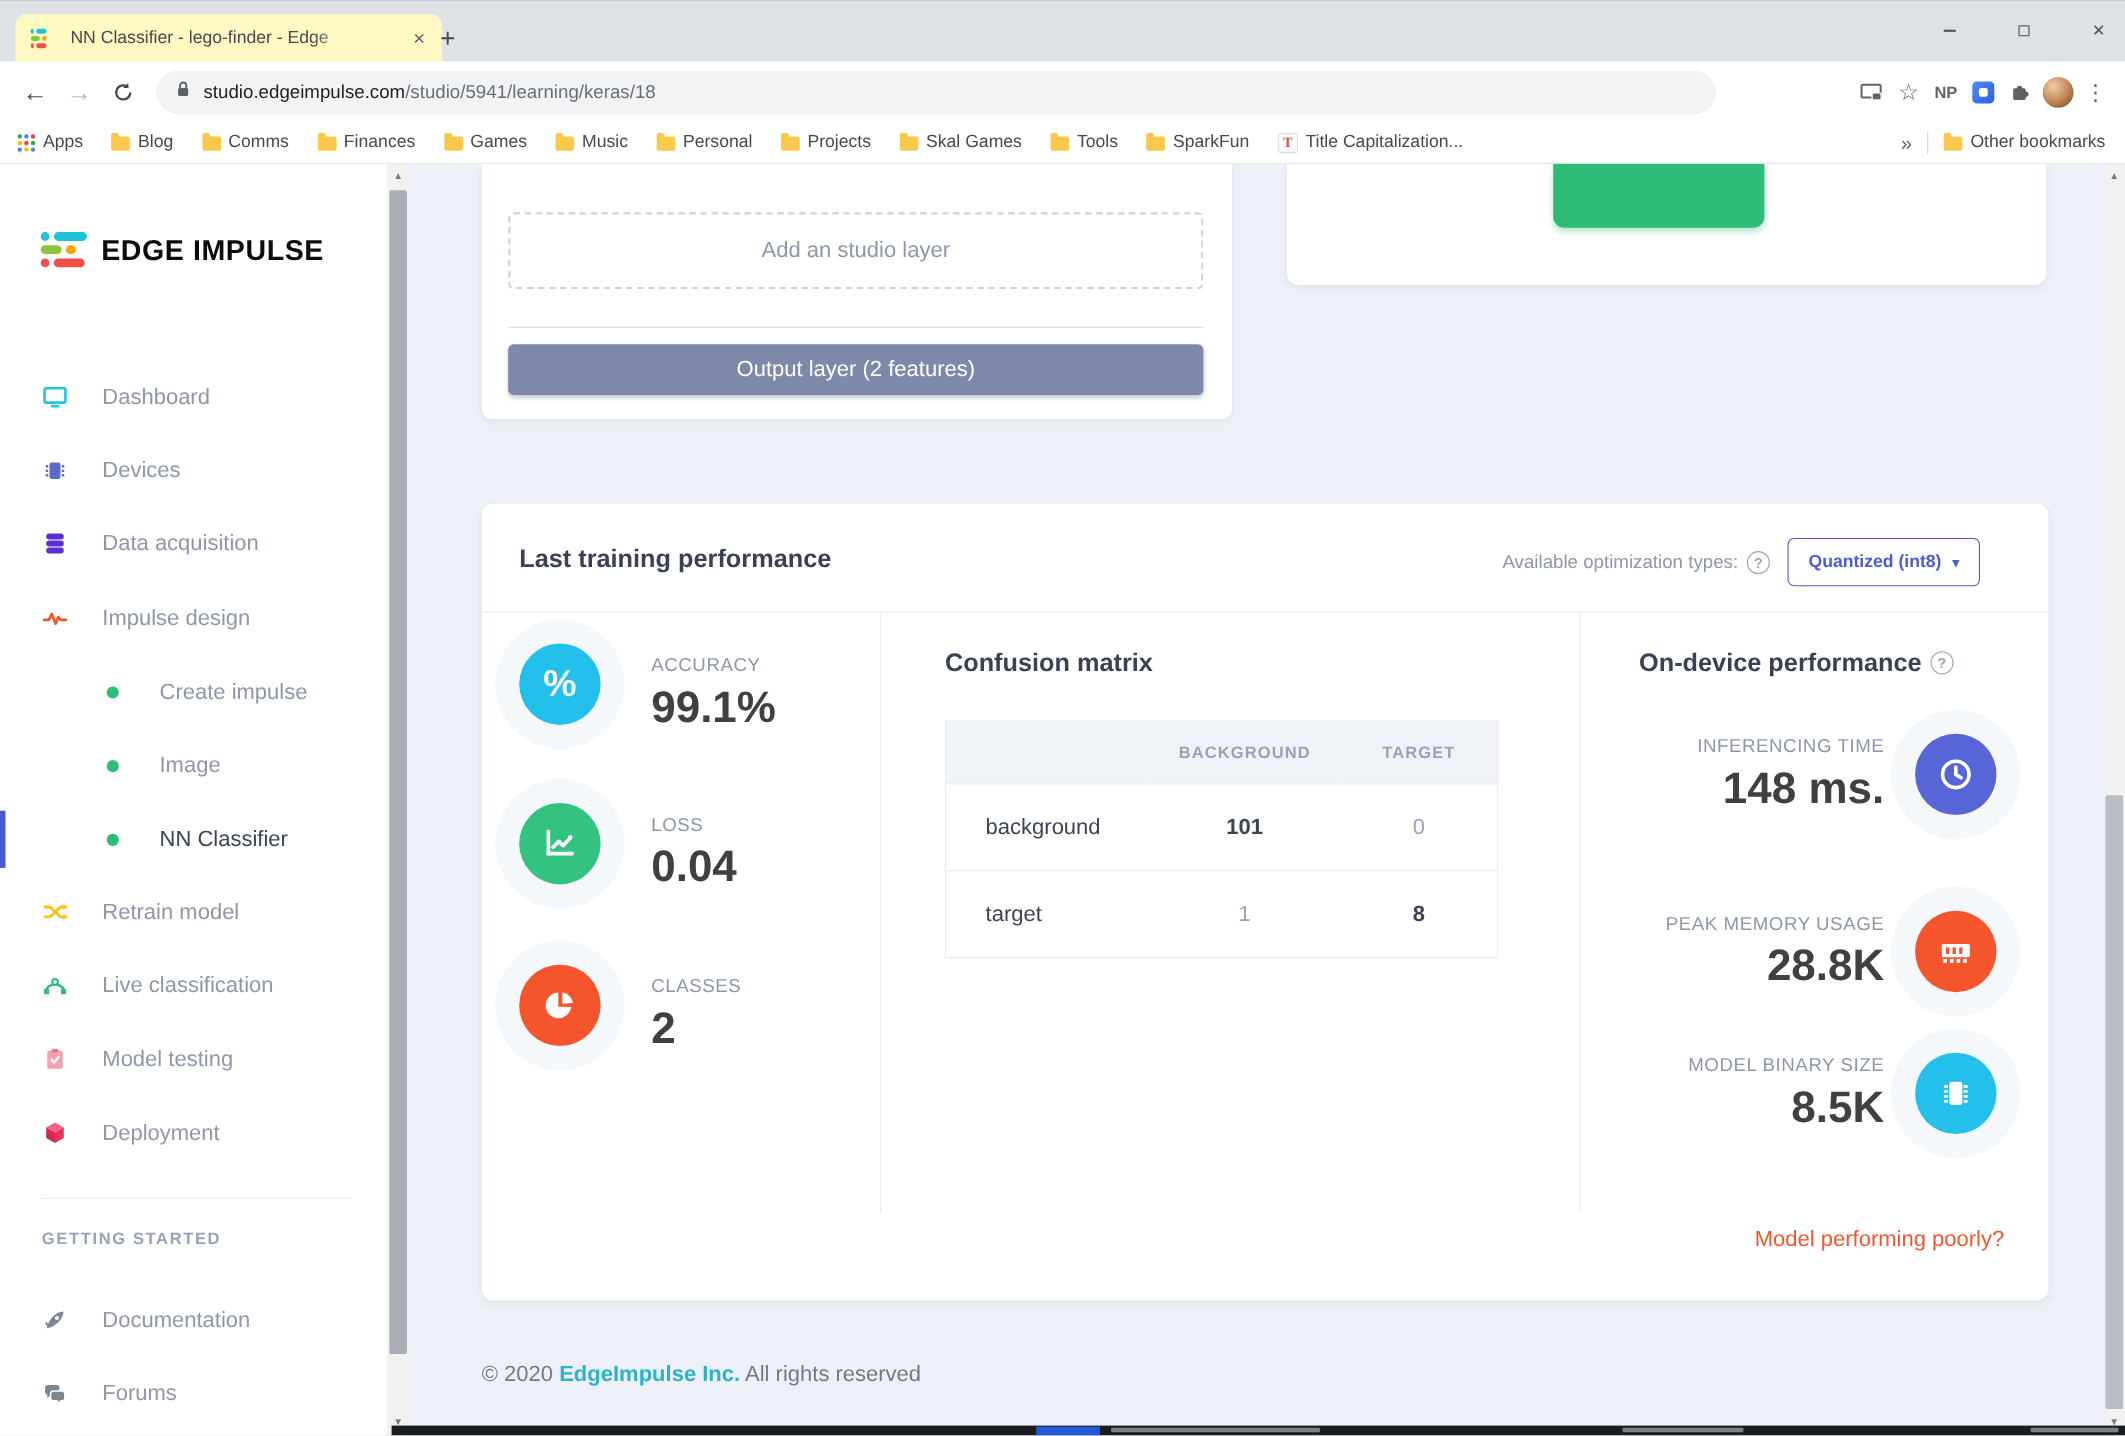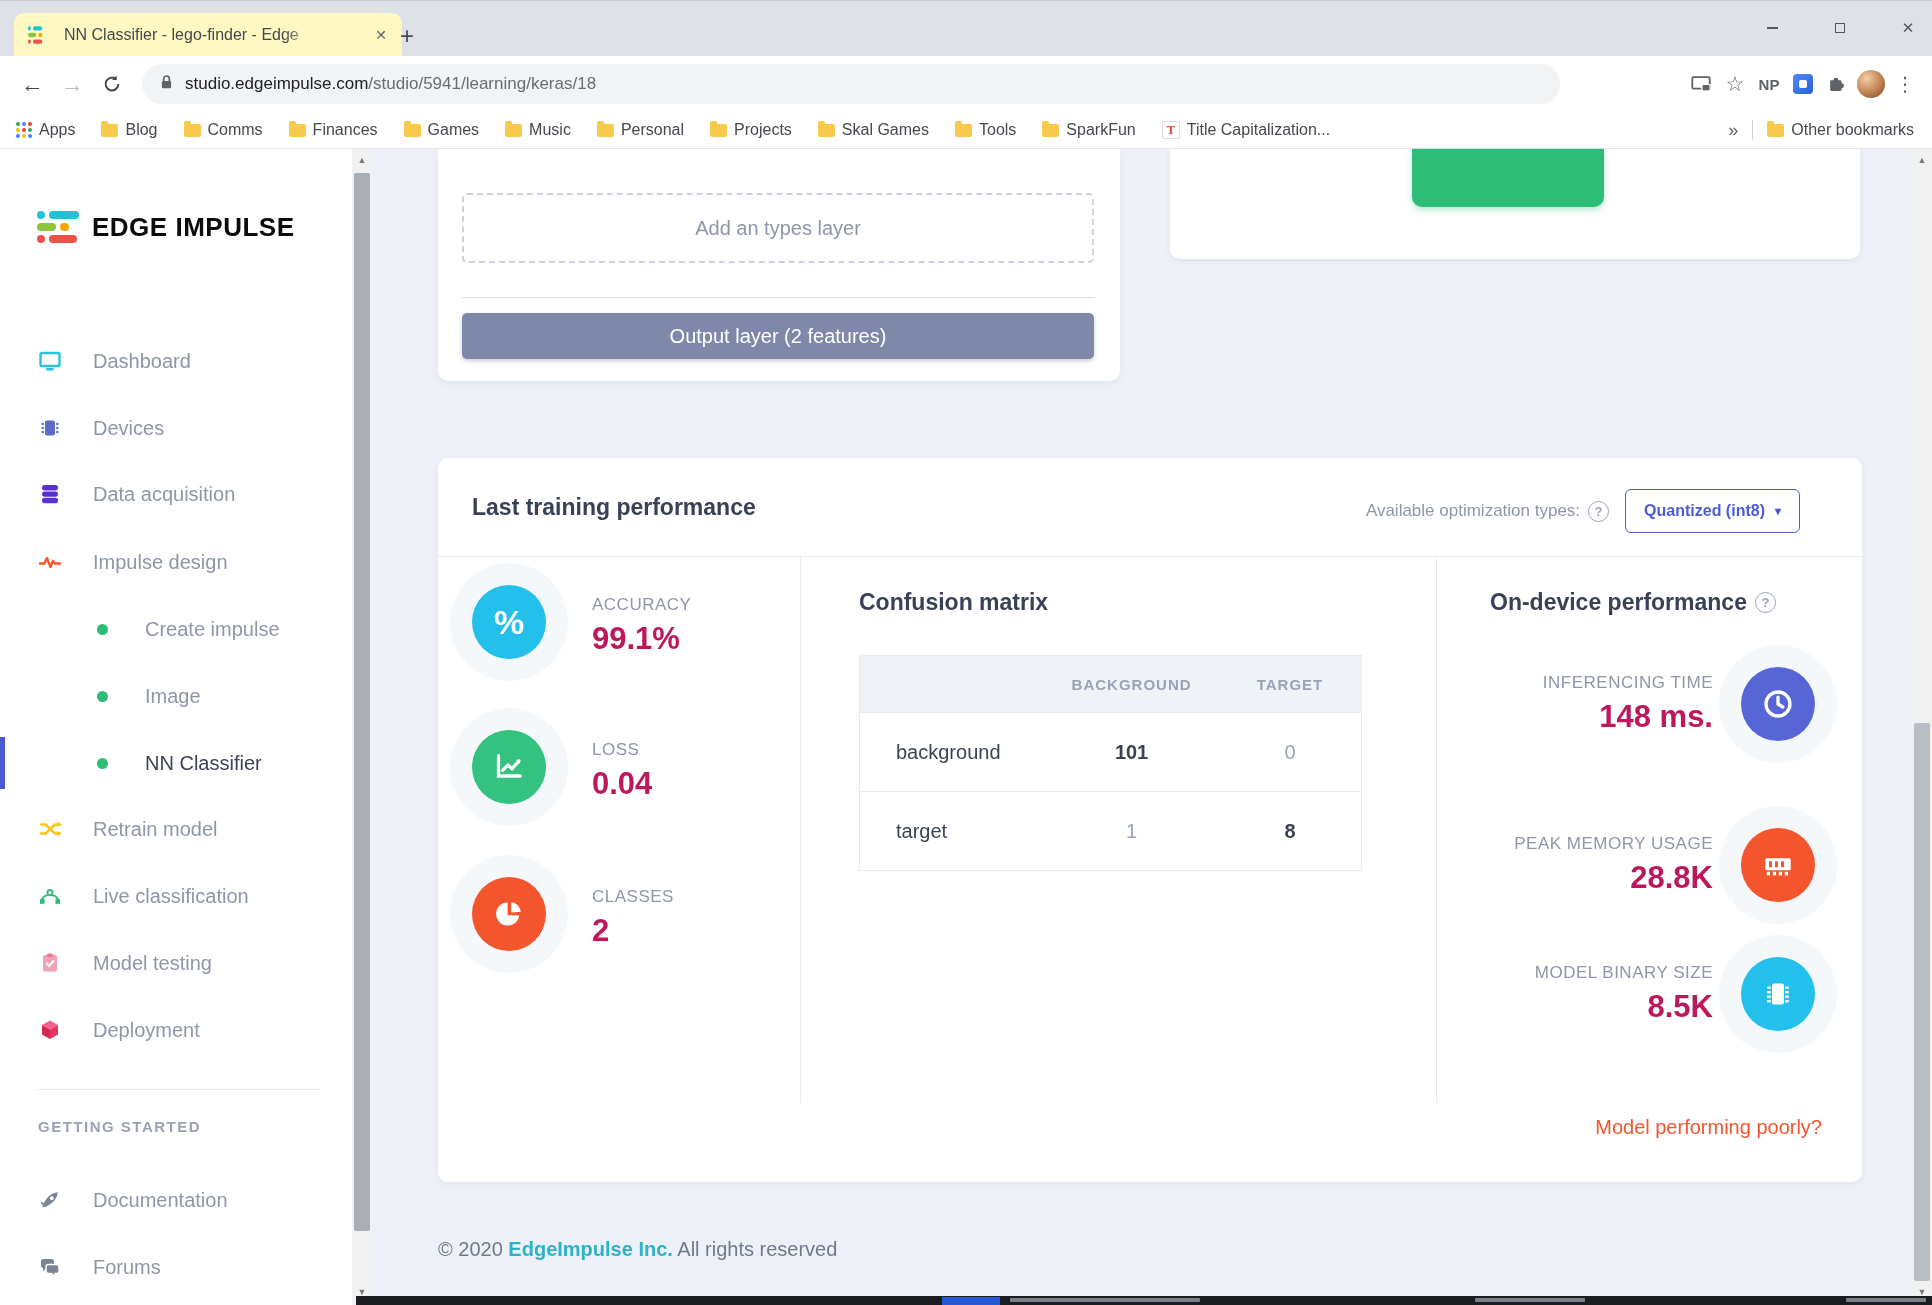--- a/index.html
+++ b/index.html
@@ -102,21 +102,21 @@
   .help-circ { width:21px; height:21px; border:1.6px solid #9aa3b3; border-radius:50%; color:#9aa3b3; font-size:13px; font-weight:bold; display:flex; align-items:center; justify-content:center; margin-left:8px; }
   .opt-btn { margin-left:16px; height:44px; padding:0 18px; border:1.6px solid #4c5bd4; border-radius:6px; color:#4c5bd4; font-size:16px; font-weight:600; display:flex; align-items:center; gap:10px; background:#fff; }
   .opt-btn .caret { font-size:12px; }
   .perf-hdiv { position:absolute; left:0; top:98px; width:1424px; height:1px; background:#e8ebf0; }
   .perf-vdiv { position:absolute; top:98px; width:1px; height:547px; background:#e8ebf0; }
 
   .metric { position:absolute; left:34px; display:flex; gap:46px; }
   .circle { width:74px; height:74px; border-radius:50%; display:flex; align-items:center; justify-content:center; color:#fff; box-shadow:0 0 0 22px rgba(243,246,250,0.8); }
   .metric .mtxt { display:flex; flex-direction:column; padding-top:10px; }
   .mlabel { font-size:17px; color:#8e96a7; letter-spacing:0.5px; }
-  .mvalue { font-size:31px; font-weight:600; color:#be185d; margin-top:6px; }
+  .mvalue { font-size:40px; font-weight:600; color:#404040; margin-top:6px; }
   .pct { font-size:34px; font-weight:bold; color:#fff; }
 
   .cm-title { position:absolute; left:421px; top:131px; font-size:23px; font-weight:600; color:#3a4156; }
   .cm-table { position:absolute; left:421px; top:197px; width:503px; border:1px solid #e6ebf1; border-collapse:collapse; }
   .cm-table th { height:57px; background:#eff3f8; font-size:15px; font-weight:bold; color:#9aa3b5; letter-spacing:1px; text-align:center; }
   .cm-table td { height:79px; border-top:1px solid #e6ebf1; font-size:20px; text-align:center; }
   .cm-table .rowlbl { text-align:left; padding-left:36px; color:#3c4352; width:185px; }
   .cm-table .col1 { width:175px; } .cm-table .col2 { width:143px; }
   .cm-strong { color:#3c4352; font-weight:600; }
   .cm-weak { color:#9aa3b5; }
@@ -435,21 +435,21 @@
     </div>
   </div>
 
   <div class="sbar left">
     <span class="arr up">▲</span>
     <span class="thumb"></span>
     <span class="arr dn">▼</span>
   </div>
 
   <div class="card cut-top arch-card">
-    <div class="dashed-btn">Add an types layer</div>
+    <div class="dashed-btn">Add an studio layer</div>
     <div class="arch-div"></div>
     <div class="output-btn">Output layer (2 features)</div>
   </div>
 
   <div class="card cut-top train-card">
     <div class="green-btn"></div>
   </div>
 
   <div class="card perf-card">
     <div class="perf-title">Last training performance</div>

